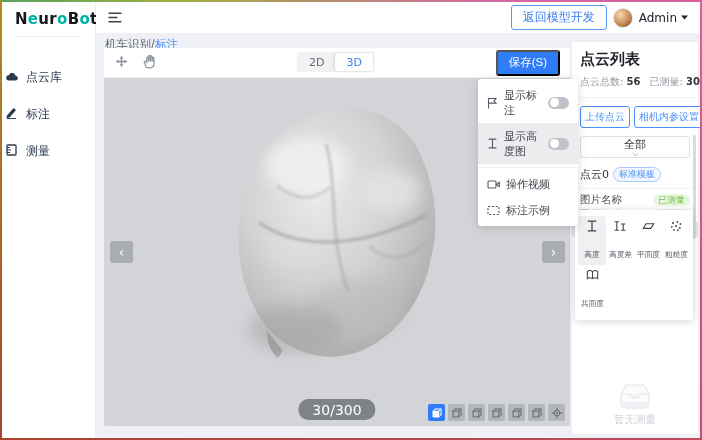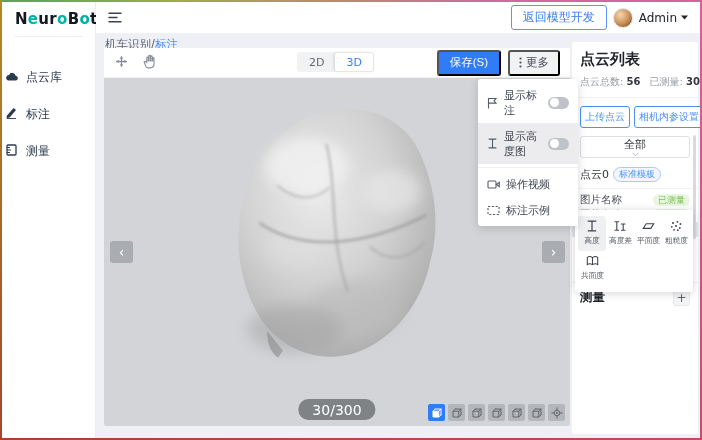--- a/index.html
+++ b/index.html
@@ -76,21 +76,21 @@
   .file-list{margin:6px -8px 0;border-top:1px solid #f2f3f5;padding:3px 8px 0;}
   .file-row{display:flex;align-items:center;justify-content:space-between;height:15px;font-size:10.5px;color:#4a4f58;cursor:pointer;}
   .file-row.sel{background:#e2e6eb;margin:0 -8px;padding:0 8px;}
   .badge-done{background:#e9f7e0;color:#7bc05a;border-radius:8px;font-size:9px;padding:0 5px;line-height:12px;}
   .badge-pending{background:#f1f2f4;color:#a8adb5;border-radius:8px;font-size:9px;padding:0 5px;line-height:12px;}
   .sel-actions{display:flex;align-items:center;gap:5px;}
   .set-template{color:#4a90f8;font-size:9.5px;white-space:nowrap;}
   .x-icon{color:#9aa0a8;display:flex;}
 
   .tools-pop{position:absolute;left:3px;top:168px;width:118px;background:#fff;border-radius:3px;box-shadow:0 1px 8px rgba(0,0,0,.18);padding:6px 3px;display:flex;flex-wrap:wrap;z-index:20;}
-  .tool{width:28px;display:flex;flex-direction:column;align-items:center;gap:2px;padding:4px 0;border-radius:3px;cursor:pointer;color:#3f444d;}
+  .tool{width:28px;display:flex;flex-direction:column;align-items:center;gap:16px;padding:4px 0;border-radius:3px;cursor:pointer;color:#3f444d;}
   .tool.sel{background:#eff0f2;}
   .tool-label{font-size:9px;color:#545a64;white-space:nowrap;transform:scale(.86);}
 
   .m-div{position:absolute;left:0;right:0;top:240px;height:1px;background:#f0f1f3;}
   .measure-head{position:absolute;left:8px;right:8px;top:247px;display:flex;justify-content:space-between;align-items:center;}
   .m-title{font-weight:bold;font-size:12.5px;color:#1f2329;}
   .plus-btn{width:17px;height:17px;background:#f3f4f6;border:1px solid #e7e9ec;border-radius:3px;color:#5d636c;display:flex;align-items:center;justify-content:center;font-size:12px;cursor:pointer;}
   .empty{position:absolute;left:0;right:0;top:336px;display:flex;flex-direction:column;align-items:center;gap:3px;}
   .empty-text{color:#cdd1d8;font-size:10.5px;}
   .p-scroll{position:absolute;right:2px;top:93px;width:3px;height:104px;background:#d8dade;border-radius:2px;cursor:pointer;}
@@ -190,28 +190,20 @@
           <span><svg width="14" height="15" viewBox="0 0 12 13">
                 <path d="M4.6 12c-1.1 0-1.9-.7-2.4-1.7L1 7.1c-.3-.6.5-1.1 1-.7l1.2 1V3.5c0-1 1.3-1 1.3 0V6h.4V1.9c0-1 1.3-1 1.3 0V6h.4V2.4c0-1 1.3-1 1.3 0V6h.4V3.8c0-.9 1.2-.9 1.2 0v4.5c0 2.2-1.5 3.7-3.4 3.7z" fill="none" stroke="#8a909b" stroke-width="1"></path>
               </svg></span>
         </div>
         <div class="seg">
           <span class="seg-opt">2D</span>
           <span class="seg-opt sel">3D</span>
         </div>
         <div class="save-group">
           <button class="save-btn">保存(S)</button>
-          <button class="more-btn">
-            <svg width="3" height="11" viewBox="0 0 3 11">
-                <circle cx="1.5" cy="1.5" r="1.1" fill="#4a4f58"></circle>
-                <circle cx="1.5" cy="5.5" r="1.1" fill="#4a4f58"></circle>
-                <circle cx="1.5" cy="9.5" r="1.1" fill="#4a4f58"></circle>
-              </svg>
-            <span>更多</span>
-          </button>
         </div>
       </div>
 
       <div class="canvas-view">
 
         <svg class="tooth" width="256" height="292" viewBox="0 0 260 295">
           <defs>
             <radialGradient id="gMain" cx="40%" cy="33%" r="75%">
               <stop offset="0" stop-color="#ebebeb"></stop>
                 <stop offset=".5" stop-color="#d2d2d2"></stop>
@@ -410,18 +402,26 @@
           <span class="tool-label">共面度</span>
         </div>
       </div>
 
       <div class="m-div"></div>
       <div class="measure-head">
         <span class="m-title">测量</span>
         <span class="plus-btn">+</span>
       </div>
 
+      <div class="empty">
+        <svg width="48" height="32" viewBox="0 0 48 32">
+          <ellipse cx="24" cy="28" rx="15" ry="3.4" fill="#eef0f3"></ellipse>
+          <path d="M10 16l5-9h18l5 9v9H10z" fill="#fbfbfc" stroke="#e3e6ea" stroke-width="1.2"></path>
+          <path d="M10 16h9c0 2.2 2.2 3.8 5 3.8s5-1.6 5-3.8h9" fill="#f4f5f7" stroke="#e3e6ea" stroke-width="1.2"></path>
+        </svg>
+        <span class="empty-text">暂无测量</span>
+      </div>
 
       <div class="p-scroll"></div>
     </div>
 
   </div>
 </div>
 
 </body></html>

